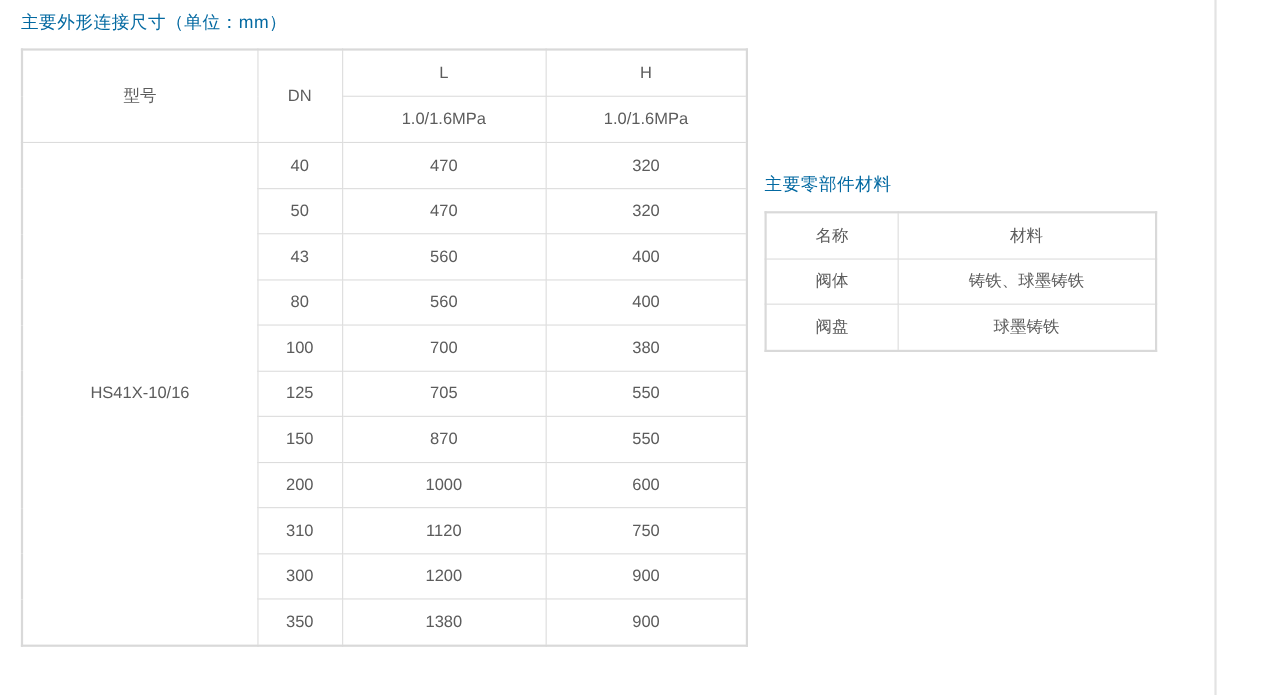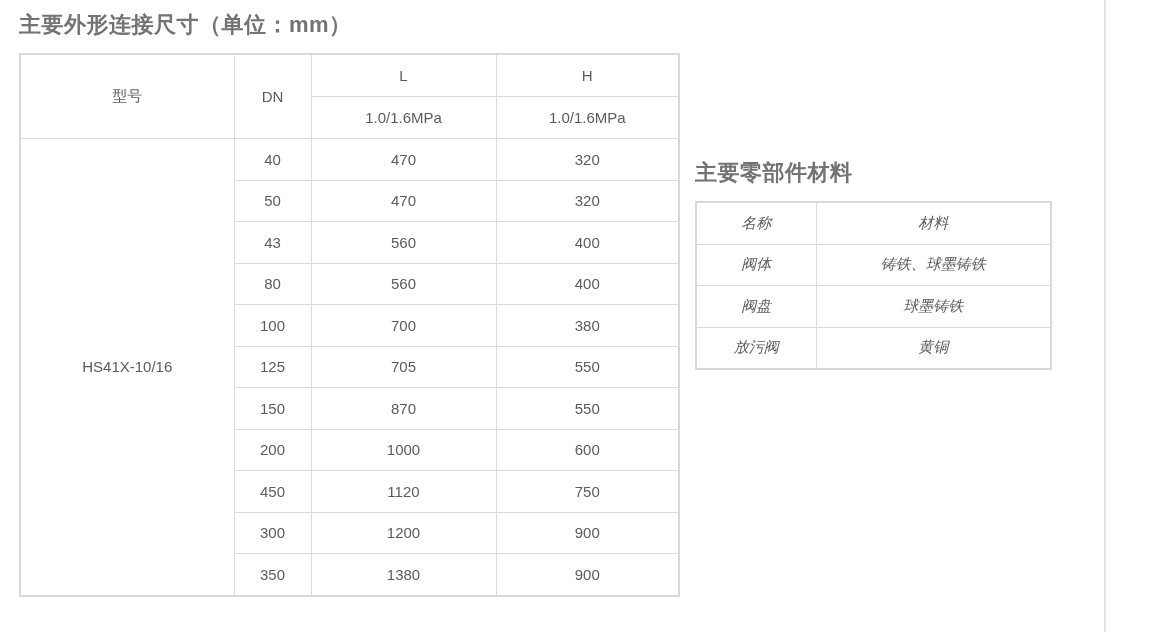--- a/index.html
+++ b/index.html
@@ -10,23 +10,23 @@
   }
   .page {
     position: relative;
     width: 1167px;
     height: 632px;
     overflow: hidden;
     background: #ffffff;
   }
   .section-title {
     margin: 0 0 13px 0;
-    font-size: 22px;
-    font-weight: bold;
-    color: #737373;
+    font-size: 16px;
+    font-weight: normal;
+    color: #0369a1;
     letter-spacing: 0.5px;
   }
   .dim-section {
     position: absolute;
     left: 19px;
     top: 10px;
   }
   .mat-section {
     position: absolute;
     left: 695px;
@@ -45,21 +45,21 @@
     text-align: center;
     vertical-align: middle;
     font-size: 15px;
     font-weight: normal;
     color: #5c5c5c;
     overflow: hidden;
     white-space: nowrap;
   }
   .dim-table th { height: 41px; }
   .dim-table td { height: 40.5px; }
-  .mat-table th, .mat-table td { height: 40.5px; font-style: italic; }
+  .mat-table th, .mat-table td { height: 40.5px; }
   .dim-table, .mat-table { border: 2px solid #d9d9d9; }
   .page-divider {
     position: absolute;
     left: 1104px;
     top: 0;
     width: 2px;
     height: 632px;
     background: #e3e3e3;
   }
 </style>
@@ -125,21 +125,21 @@
             <td>150</td>
             <td>870</td>
             <td>550</td>
           </tr>
           <tr>
             <td>200</td>
             <td>1000</td>
             <td>600</td>
           </tr>
           <tr>
-            <td>450</td>
+            <td>310</td>
             <td>1120</td>
             <td>750</td>
           </tr>
           <tr>
             <td>300</td>
             <td>1200</td>
             <td>900</td>
           </tr>
           <tr>
             <td>350</td>
@@ -165,23 +165,19 @@
       </thead>
       <tbody>
           <tr>
             <td>阀体</td>
             <td>铸铁、球墨铸铁</td>
           </tr>
           <tr>
             <td>阀盘</td>
             <td>球墨铸铁</td>
           </tr>
-          <tr>
-            <td>放污阀</td>
-            <td>黄铜</td>
-          </tr>
         </tbody>
     </table>
   </div>
 
   <div class="page-divider"></div>
 
 </div>
 
 </body></html>

